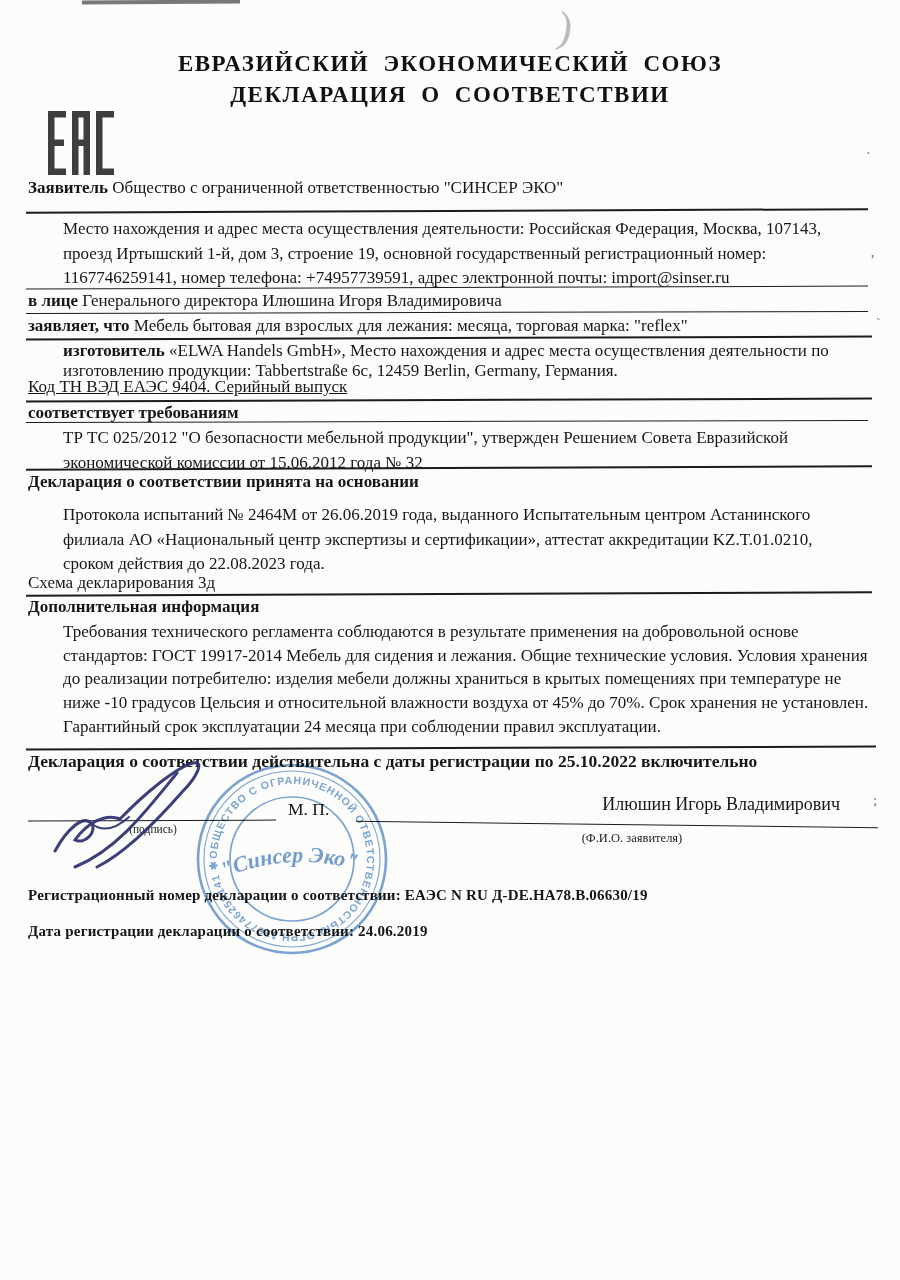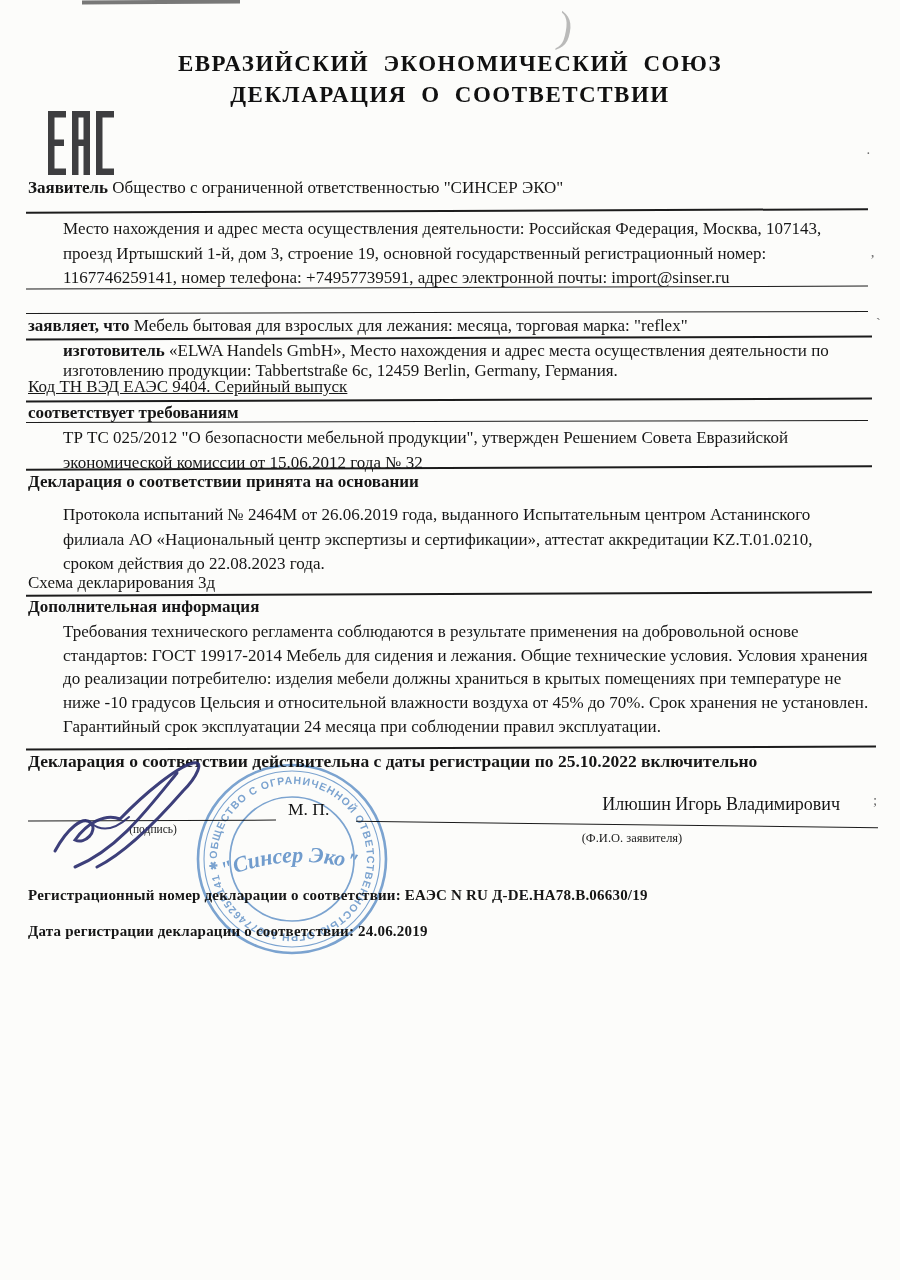--- a/index.html
+++ b/index.html
@@ -65,20 +65,24 @@
 
   <div class="abs rowline" style="top:177px;">
     <span class="bold">Заявитель</span> 
     <span>Общество с ограниченной ответственностью "СИНСЕР  ЭКО"</span>
   </div>
   <div class="abs rule" style="top:210px; width:842px; transform:rotate(-0.25deg);"></div>
 
   <div class="abs para" style="top:217px; line-height:24.5px;">Место нахождения и адрес места осуществления деятельности: Российская Федерация, Москва, 107143, проезд Иртышский 1-й, дом 3, строение 19, основной государственный регистрационный номер: 1167746259141, номер телефона: +74957739591, адрес электронной почты: import@sinser.ru</div>
   <div class="abs rule thin" style="top:287px; width:842px; transform:rotate(-0.2deg);"></div>
 
+  <div class="abs rowline" style="top:290px;">
+    <span class="bold">в лице</span> 
+    <span>Генерального директора Илюшина Игоря Владимировича</span>
+  </div>
   <div class="abs rule thin" style="top:312px; width:842px; transform:rotate(-0.15deg);"></div>
 
   <div class="abs rowline" style="top:315px;">
     <span class="bold">заявляет, что</span> 
     <span>Мебель бытовая для взрослых для лежания: месяца, торговая марка: "reflex"</span>
   </div>
   <div class="abs rule" style="top:337px; width:846px; transform:rotate(-0.2deg);"></div>
 
   <div class="abs para" style="top:341px; line-height:19.5px;">
     <span class="bold">изготовитель</span> 

